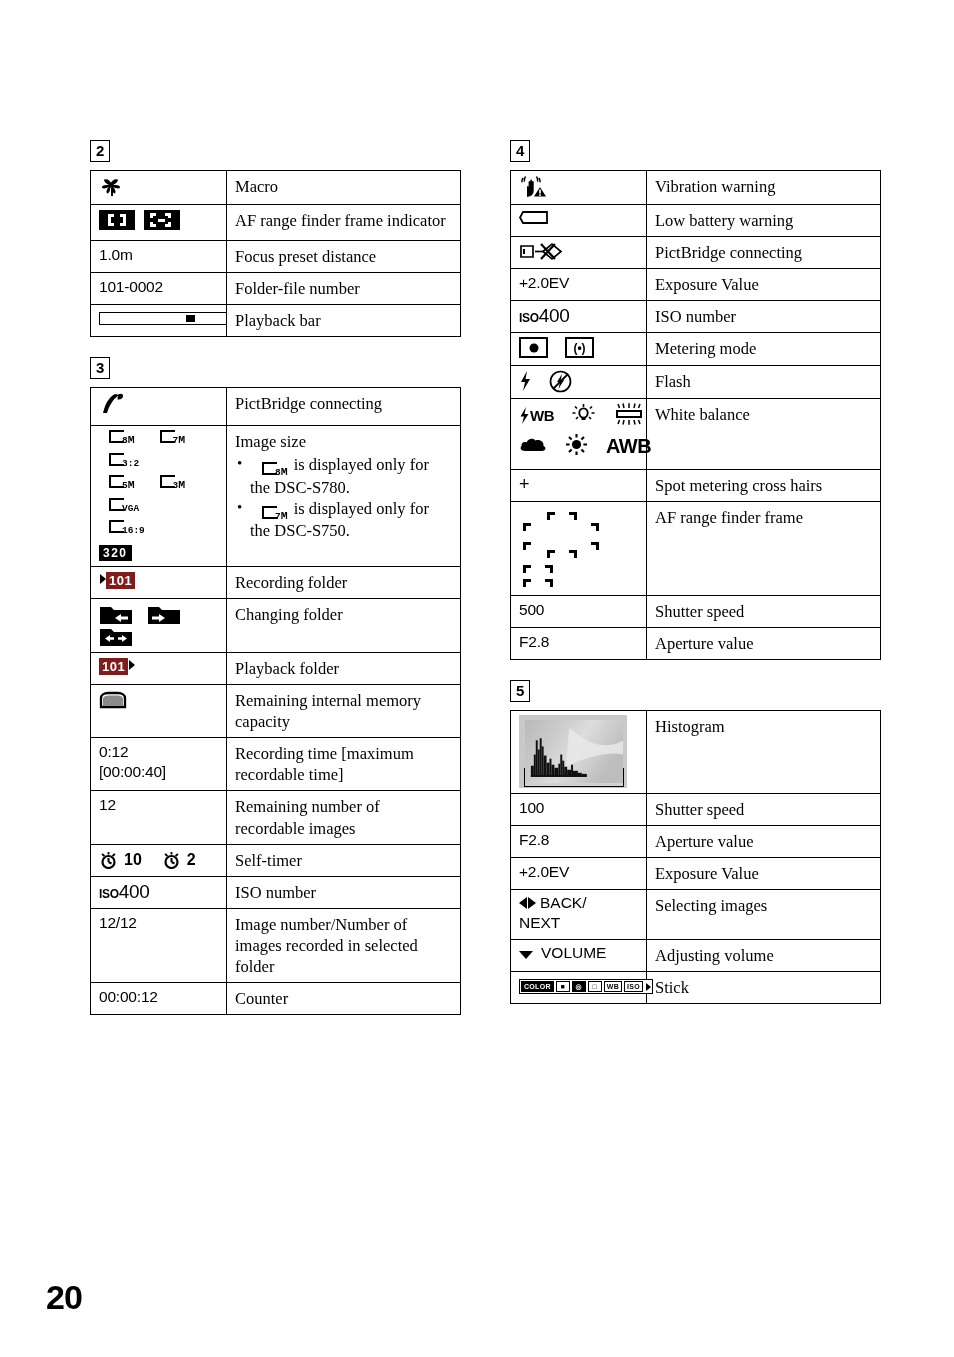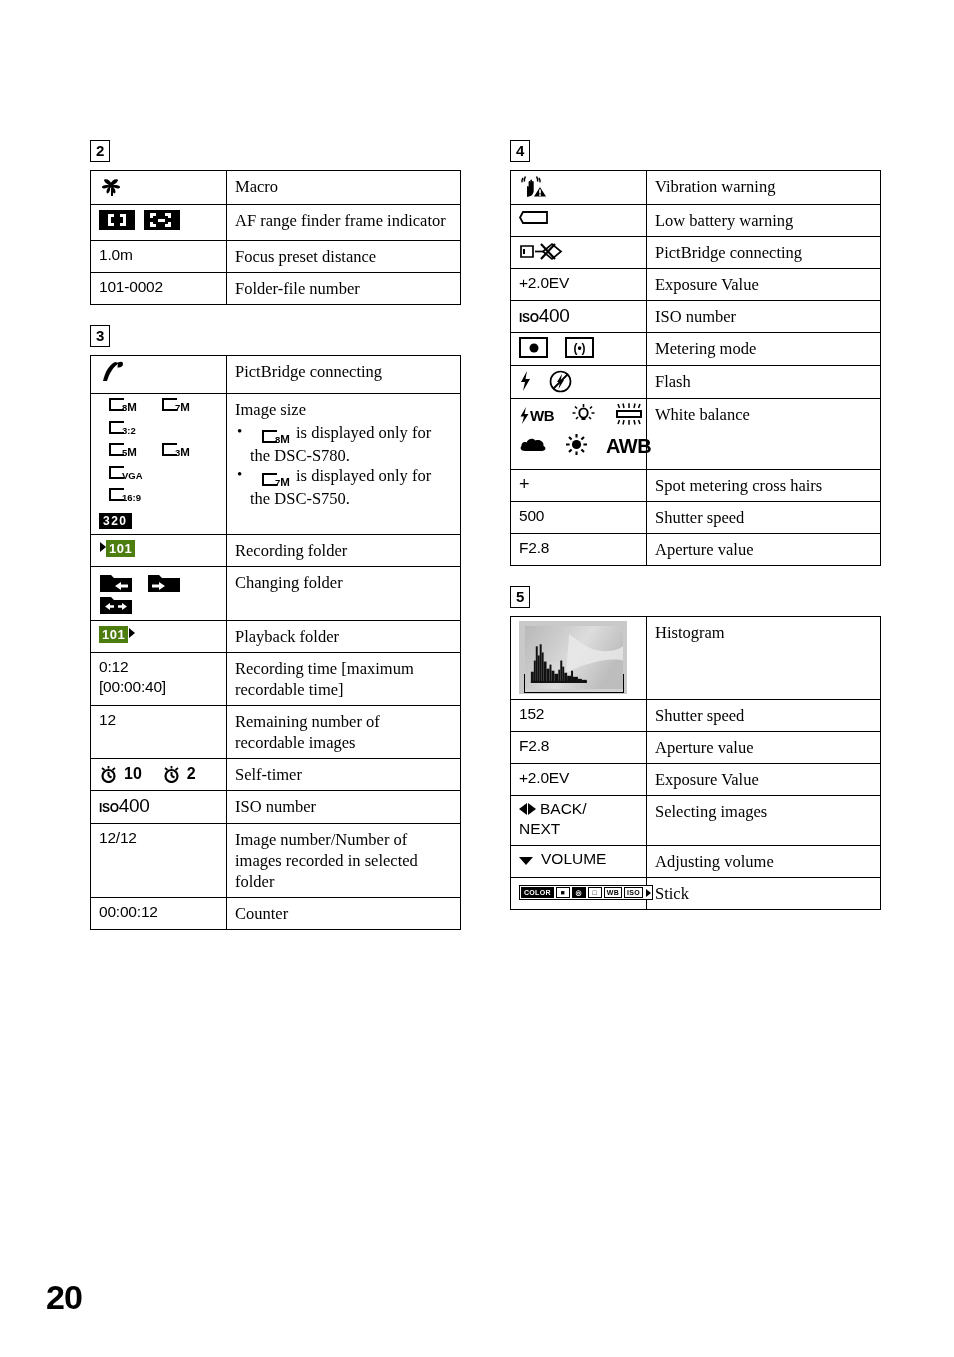--- a/index.html
+++ b/index.html
@@ -68,42 +68,42 @@
   
   .pb-bar {
     width:128px; height:13px; border:1.6px solid #000; position:relative; background:#fff;
     display:block; margin:3px 0 2px 0;
   }
   .pb-bar i { position:absolute; top:2px; left:86px; width:9px; height:7px; background:#000; }
 
   
   .sz {
     display:inline-block; position:relative; margin:0 11px 7px 0;
-    font-family:Liberation Sans, sans-serif; font-weight:bold;
+    font-family:Liberation Mono, monospace; font-weight:bold;
     font-size:11.5px; line-height:1; white-space:nowrap; vertical-align:bottom;padding-left:10px;
   }
   .sz .bx {
     display:inline-block; width:15px; height:13px;
     border:2.4px solid #000; border-right:none; border-top:2.4px solid #000;
     vertical-align:-2px; margin-right:0px;
   }
   .sz .lb { display:inline-block; margin-left:-2px; vertical-align:-2px;}
   .sz .lb .sm { font-size:9.5px; }
 
   .sz-inline { display:inline-block; vertical-align:-3px; margin:0 2px; }
 
   .px320 {
     display:inline-block; background:#000; color:#fff;
     font-family:"Liberation Sans", sans-serif; font-weight:bold; font-size:12px;
     padding:2px 4px; letter-spacing:1.5px; line-height:1;
   }
 
   
   .fold-num {
-    display:inline-block; background:#4d7c0f; color:#fff;
+    display:inline-block; background:#7f1d1d; color:#fff;
     font-family:"Liberation Sans", sans-serif; font-weight:bold; font-size:13px;
     padding:2px 3px; line-height:1; letter-spacing:0.5px;
   }
   .tri-l, .tri-r {
     display:inline-block; width:0; height:0; vertical-align:1px;
   }
   .tri-r { border-top:5px solid transparent; border-bottom:5px solid transparent; border-left:6px solid #000; margin-left:1px;}
 
   .fold-ic { display:inline-block; width:34px; height:22px; margin-right:10px; vertical-align:middle; }
 
@@ -234,20 +234,28 @@
         <td class="c2">AF range finder frame indicator</td>
       </tr>
       <tr>
         <td class="c1 val">1.0m</td>
         <td class="c2">Focus preset distance</td>
       </tr>
       <tr>
         <td class="c1 val">101-0002</td>
         <td class="c2">Folder-file number</td>
       </tr>
+      <tr>
+        <td class="c1">
+          <span class="pb-bar">
+                <i></i>
+              </span>
+        </td>
+        <td class="c2">Playback bar</td>
+      </tr>
     </tbody>
       </table>
 
     
     <div class="sec-badge">3</div>
     <table class="icon-table">
       <tbody>
           <tr>
         <td class="c1">
           <span>
@@ -313,20 +321,29 @@
                 </svg>
           </span>
         </td>
         <td class="c2">Changing folder</td>
       </tr>
       <tr>
         <td class="c1">
           <span><span class="fold-num">101</span><span class="tri-r"></span></span>
         </td>
         <td class="c2">Playback folder</td>
+      </tr>
+      <tr>
+        <td class="c1">
+          <svg class="ic-internal" viewBox="0 0 28 20">
+            <path d="M2 18 L2 9 C2 6 5 4 9 4 L19 4 C23 4 26 6 26 9 L26 18 Z" fill="none" stroke="#000" stroke-width="2.3"></path>
+            <path d="M4 17 L4 10 C4 8 6 6.5 9.5 6.5 L18.5 6.5 C22 6.5 24 8 24 10 L24 17 Z" fill="#8a8a8a"></path>
+          </svg>
+        </td>
+        <td class="c2">Remaining internal memory capacity</td>
       </tr>
       <tr>
         <td class="c1 val" style="white-space:pre-line">0:12
 [00:00:40]</td>
         <td class="c2">Recording time [maximum recordable time]</td>
       </tr>
       <tr>
         <td class="c1 val">12</td>
         <td class="c2">Remaining number of recordable images</td>
       </tr>
@@ -482,20 +499,41 @@
               </span>
               <span class="wb-item awb">AWB</span>
             </div>
           </div>
         </td>
         <td class="c2">White balance</td>
       </tr>
       <tr>
         <td class="c1 plus-sign">+</td>
         <td class="c2">Spot metering cross hairs</td>
+      </tr>
+      <tr>
+        <td class="c1">
+          <svg class="af-frame" viewBox="0 0 122 84">
+            <g fill="#000">
+              <path d="M28 6 h8 v3 h-5 v5 h-3 z"></path>
+              <path d="M52 6 h-8 v3 h5 v5 h3 z" transform="translate(6,0)"></path>
+              <path d="M4 17 h8 v3 h-5 v5 h-3 z"></path>
+              <path d="M80 17 h-8 v3 h5 v5 h3 z" transform="translate(0,0)"></path>
+              <path d="M4 44 h3 v-5 h5 v-3 h-8 z"></path>
+              <path d="M80 44 h-3 v-5 h-5 v-3 h8 z"></path>
+              <path d="M28 52 h3 v-5 h5 v-3 h-8 z"></path>
+              <path d="M58 52 h-3 v-5 h-5 v-3 h8 z"></path>
+              <path d="M4 59 h8 v3 h-5 v5 h-3 z"></path>
+              <path d="M34 59 h-8 v3 h5 v5 h3 z"></path>
+              <path d="M4 81 h3 v-5 h5 v-3 h-8 z"></path>
+              <path d="M34 81 h-3 v-5 h-5 v-3 h8 z"></path>
+            </g>
+          </svg>
+        </td>
+        <td class="c2">AF range finder frame</td>
       </tr>
       <tr>
         <td class="c1 val">500</td>
         <td class="c2">Shutter speed</td>
       </tr>
       <tr>
         <td class="c1 val">F2.8</td>
         <td class="c2">Aperture value</td>
       </tr>
     </tbody>
@@ -544,21 +582,21 @@
                   <rect x="58" y="53" width="5" height="3"></rect>
                   <rect x="6" y="54" width="57" height="2"></rect>
                 </g>
               </svg>
             </span>
           </span>
         </td>
         <td class="c2">Histogram</td>
       </tr>
       <tr>
-        <td class="c1 val">152</td>
+        <td class="c1 val">100</td>
         <td class="c2">Shutter speed</td>
       </tr>
       <tr>
         <td class="c1 val">F2.8</td>
         <td class="c2">Aperture value</td>
       </tr>
       <tr>
         <td class="c1 val">+2.0EV</td>
         <td class="c2">Exposure Value</td>
       </tr>

